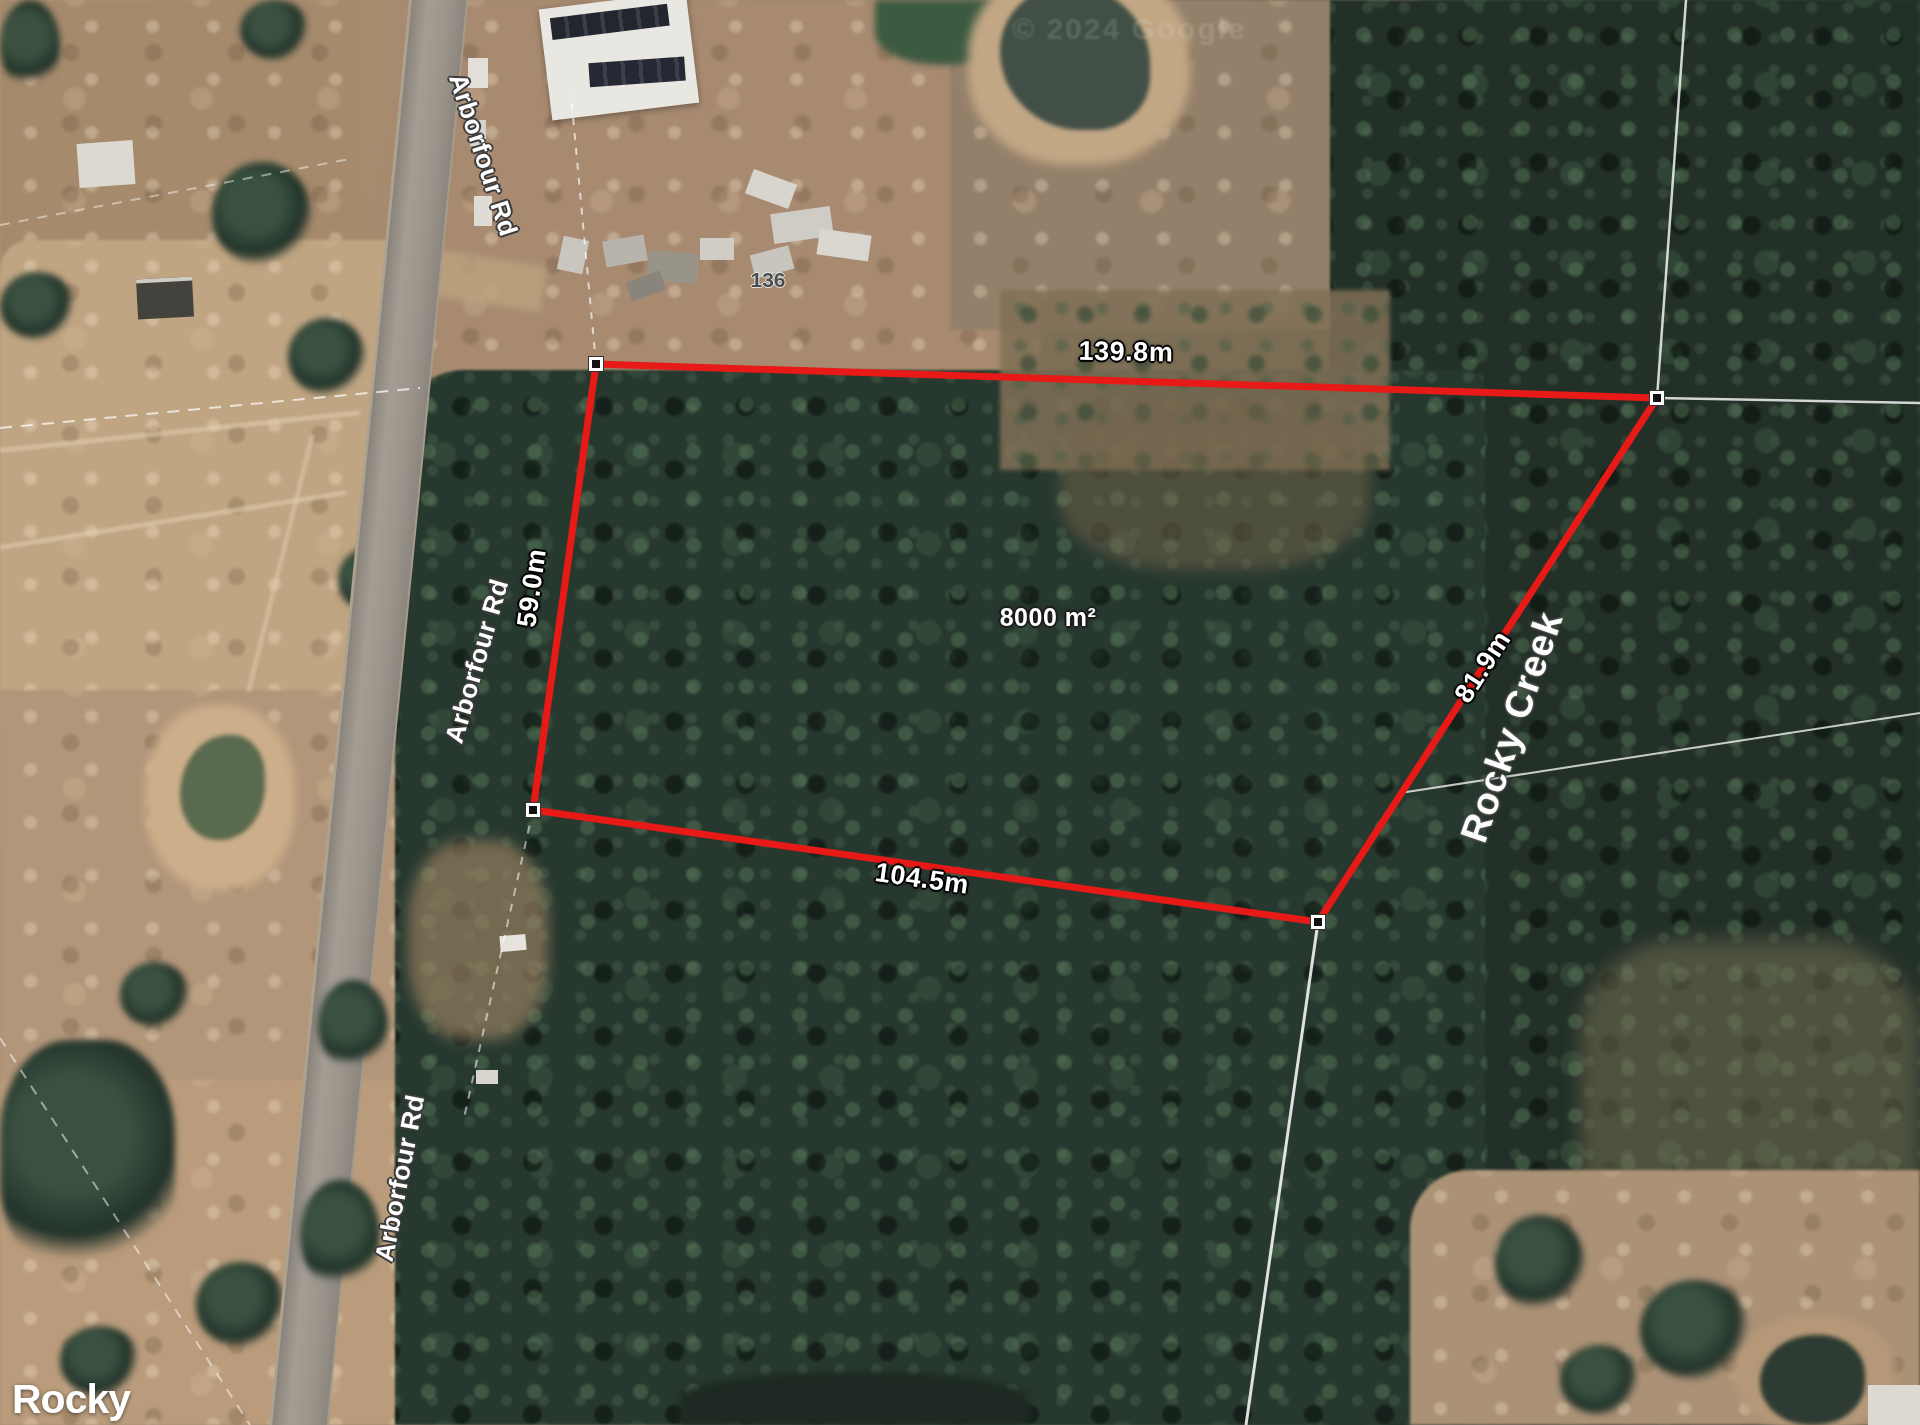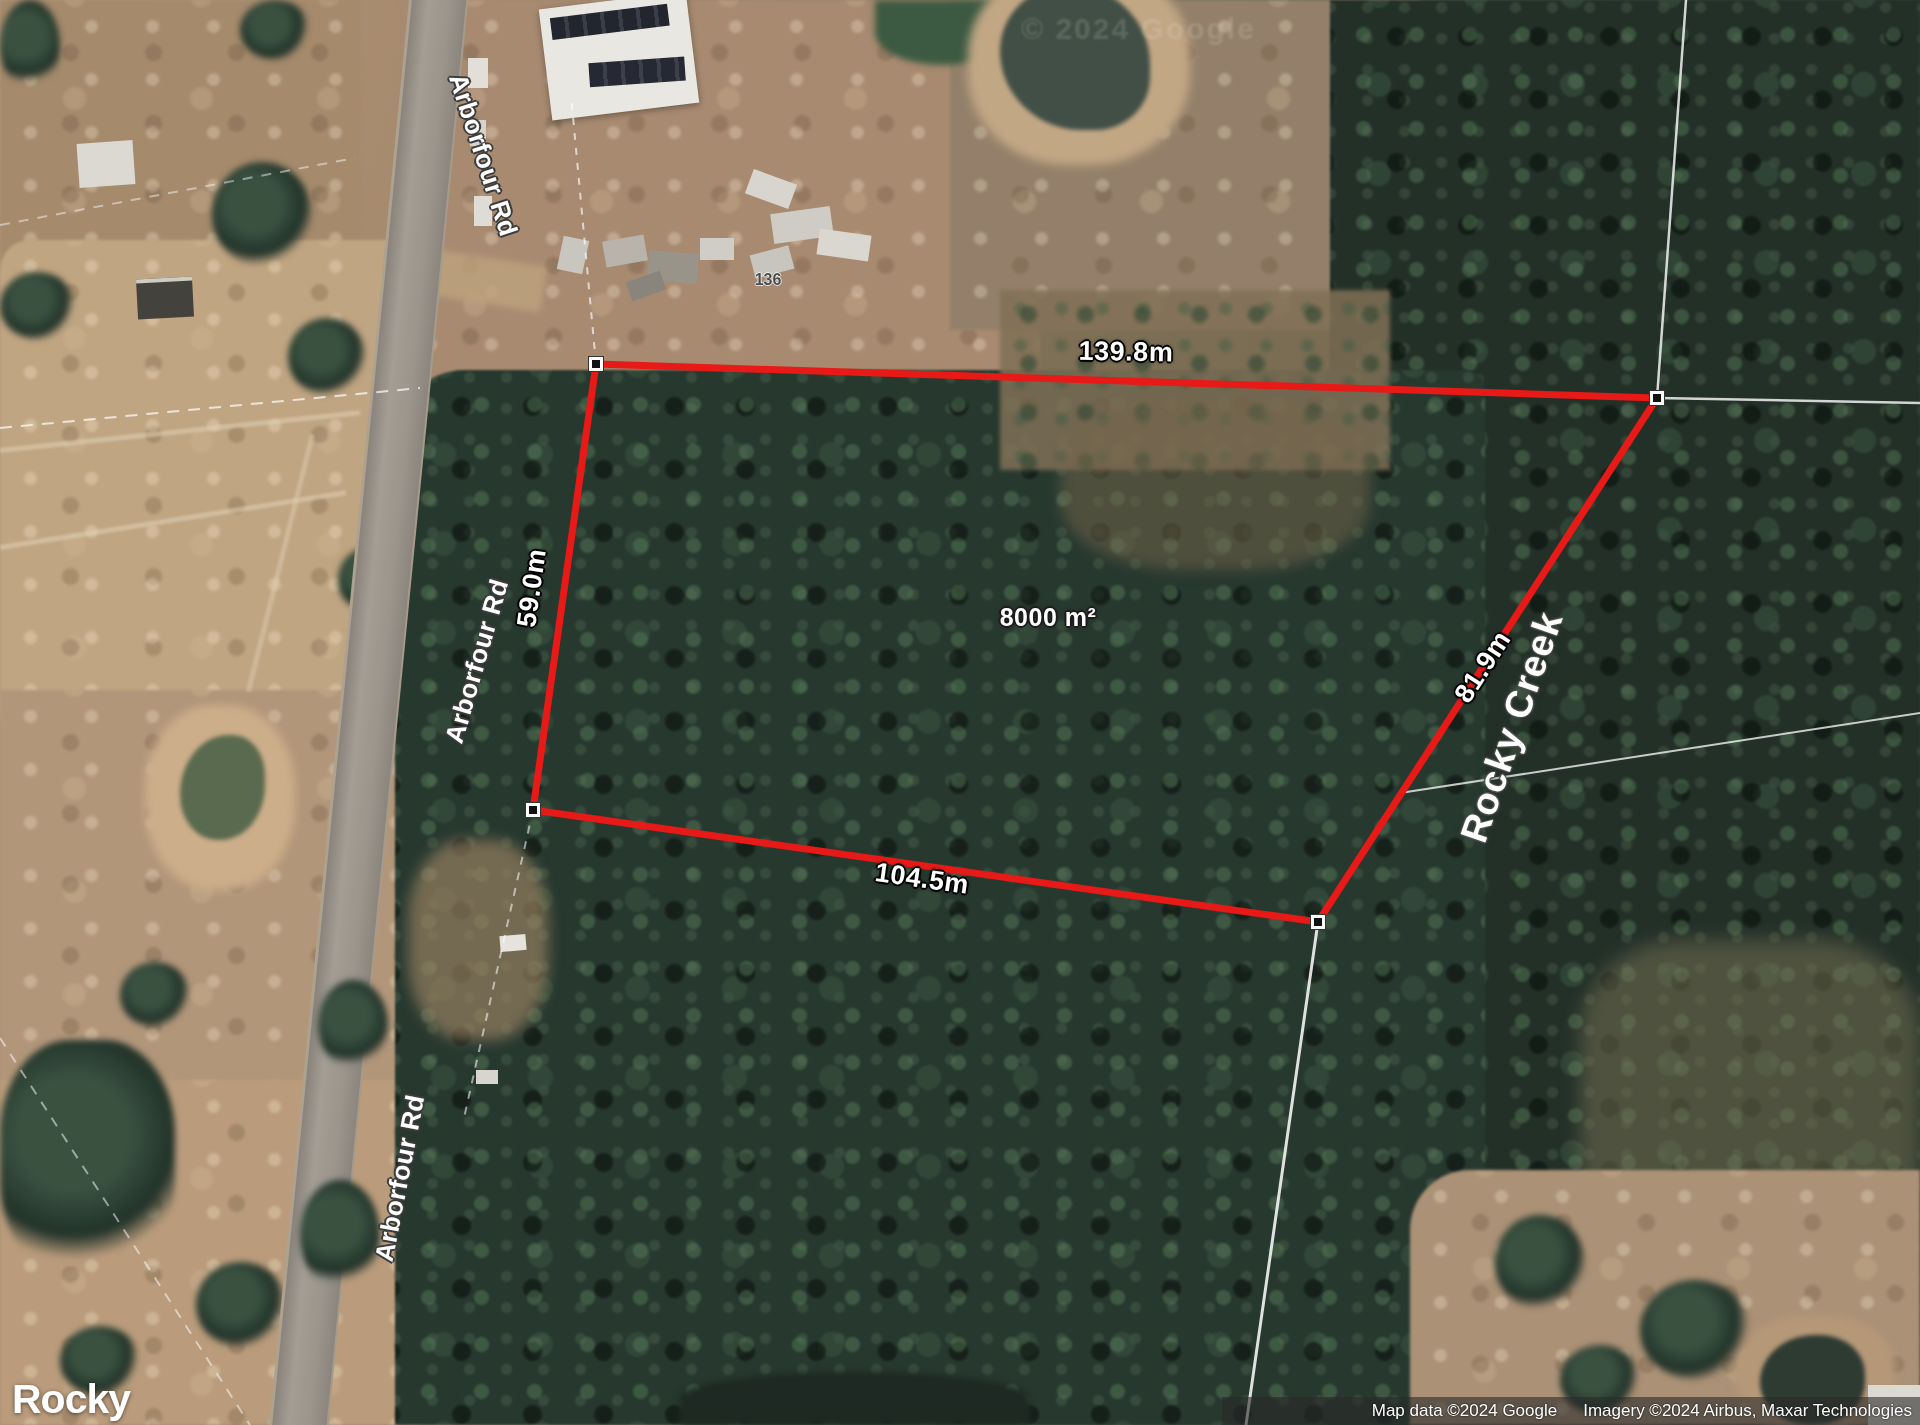--- a/index.html
+++ b/index.html
@@ -55,25 +55,25 @@
       1px 1px 0 #000,-1px -1px 0 #000,1px -1px 0 #000,-1px 1px 0 #000,0 0 4px #000;}
   .area-label{font-size:25px;letter-spacing:.5px;
     text-shadow:2px 0 0 #1c1c1c,-2px 0 0 #1c1c1c,0 2px 0 #1c1c1c,0 -2px 0 #1c1c1c,
       1px 1px 0 #1c1c1c,-1px -1px 0 #1c1c1c,0 0 4px #1c1c1c;}
   .road-label{font-size:26px;letter-spacing:.5px;
     text-shadow:2px 0 0 #3c3c3c,-2px 0 0 #3c3c3c,0 2px 0 #3c3c3c,0 -2px 0 #3c3c3c,
       1px 1px 0 #3c3c3c,-1px -1px 0 #3c3c3c,1px -1px 0 #3c3c3c,-1px 1px 0 #3c3c3c;}
   .creek-label{font-size:38px;letter-spacing:1px;color:#fdfdfd;
     text-shadow:1.5px 0 0 rgba(75,80,75,.9),-1.5px 0 0 rgba(75,80,75,.9),
       0 1.5px 0 rgba(75,80,75,.9),0 -1.5px 0 rgba(75,80,75,.9),0 0 6px rgba(60,65,60,.8);}
-  .lot-label{font-size:16px;color:#474e52;
+  .lot-label{font-size:21px;color:#474e52;
     text-shadow:1px 0 0 rgba(245,243,238,.8),-1px 0 0 rgba(245,243,238,.8),
       0 1px 0 rgba(245,243,238,.8),0 -1px 0 rgba(245,243,238,.8);}
   #watermark{position:absolute;z-index:7;left:1012px;top:12px;font-size:30px;font-weight:bold;
-    color:rgba(235,235,225,.16);filter:blur(.8px);letter-spacing:2px;margin-left:9px;}
+    color:rgba(235,235,225,.16);filter:blur(.8px);letter-spacing:2px;}
   #google-logo{position:absolute;z-index:8;left:12px;top:1376px;font-size:41px;font-weight:bold;
     color:#fff;letter-spacing:-1px;text-shadow:0 1px 4px rgba(0,0,0,.55);}
   #attribution{position:absolute;z-index:8;left:1222px;top:1397px;width:698px;height:28px;
     background:rgba(42,42,42,.6);display:flex;align-items:center;justify-content:flex-end;
     gap:26px;padding-right:8px;box-sizing:border-box;font-size:17px;color:#fff;
     text-shadow:0 0 2px #000;}
 </style>
 </head>
 <body>
 
@@ -189,18 +189,14 @@
   <div class="map-label road-label" style="left:483px;top:155px;--r:72deg;">Arborfour Rd</div>
   <div class="map-label road-label" style="left:477px;top:661px;--r:-74deg;">Arborfour Rd</div>
   <div class="map-label road-label" style="left:400px;top:1178px;--r:-79deg;">Arborfour Rd</div>
 
   <div class="map-label creek-label" style="left:1512px;top:727px;--r:-71deg;">Rocky Creek</div>
 
   <div class="map-label lot-label" style="left:768px;top:280px;">136</div>
 
   <div id="watermark">© 2024 Google</div>
   <div id="google-logo">Rocky</div>
-  <div id="attribution">
-    <span>Map data ©2024 Google</span>
-    <span>Imagery ©2024 Airbus, Maxar Technologies</span>
-  </div>
 
 </div>
 
 </body></html>

